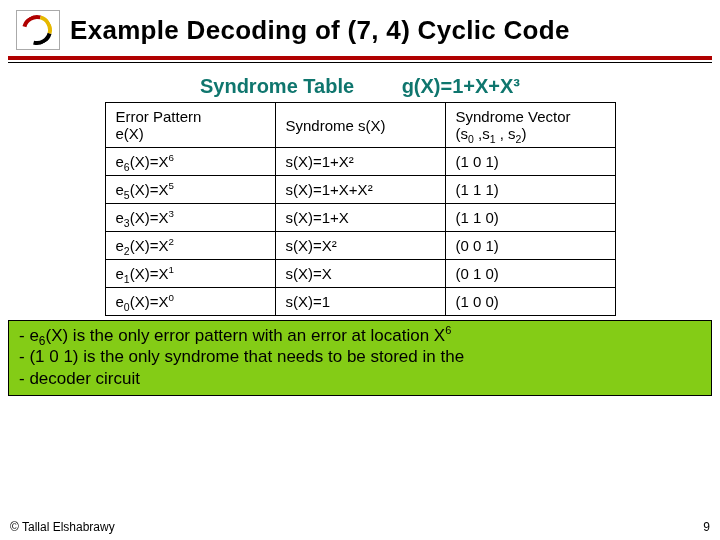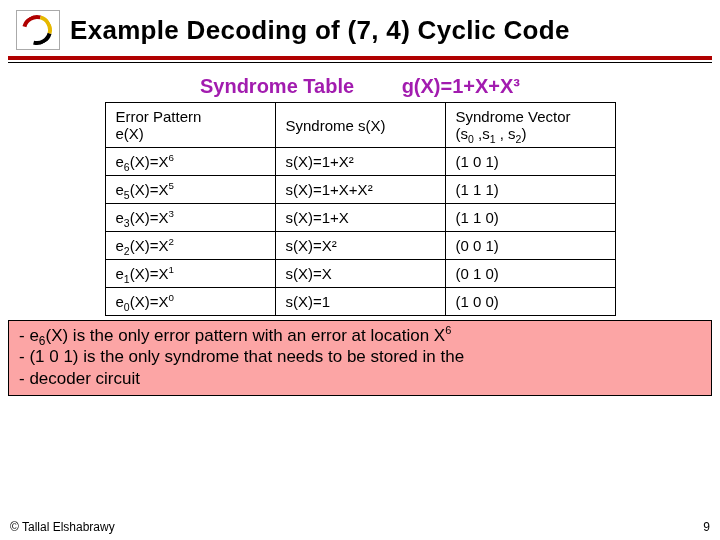--- a/index.html
+++ b/index.html
@@ -54,21 +54,21 @@
   .rule2 {
     height: 1px;
     background: #000;
     margin: 2px 8px 0 8px;
   }
   .table-title {
     text-align: center;
     font-weight: bold;
     font-size: 20px;
     margin: 12px 0 4px 0;
-    color: #a21caf;
+    color: #0f766e;
   }
   .table-title .gx {
     display: inline-block;
     margin-left: 42px;
   }
   .tbl {
     border-collapse: collapse;
     margin: 0 auto 4px auto;
     font-size: 15px;
   }
@@ -77,21 +77,21 @@
     padding: 5px 10px;
     vertical-align: middle;
   }
   .tbl .col-a { width: 170px; }
   .tbl .col-b { width: 170px; }
   .tbl .col-c { width: 170px; }
   sup { font-size: 0.65em; vertical-align: super; line-height: 0; }
   sub { font-size: 0.7em; vertical-align: sub; line-height: 0; }
   .note-box {
     margin: 2px 8px 0 8px;
-    background: #fca5a5;
+    background: #84cc16;
     border: 1px solid #000;
     padding: 4px 10px 6px 10px;
     font-size: 17px;
     line-height: 1.25;
   }
   .footer {
     position: absolute;
     bottom: 6px;
     left: 10px;
     right: 10px;

